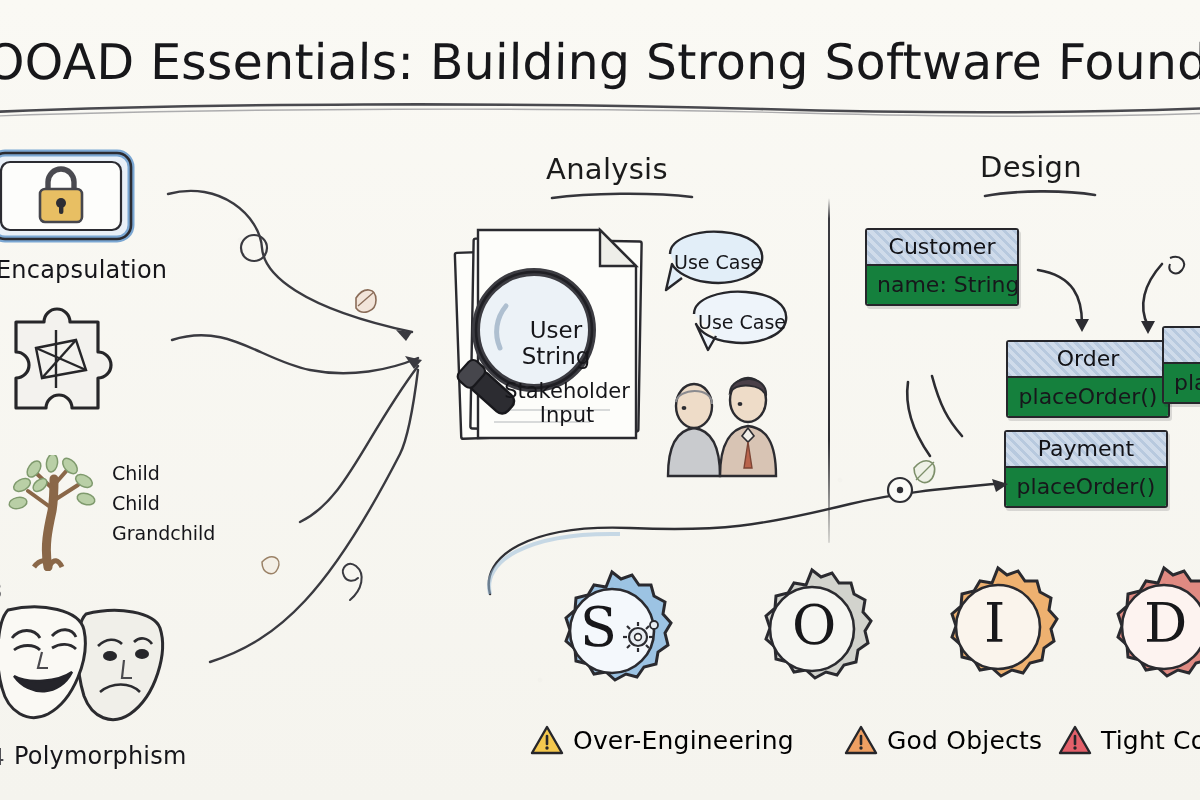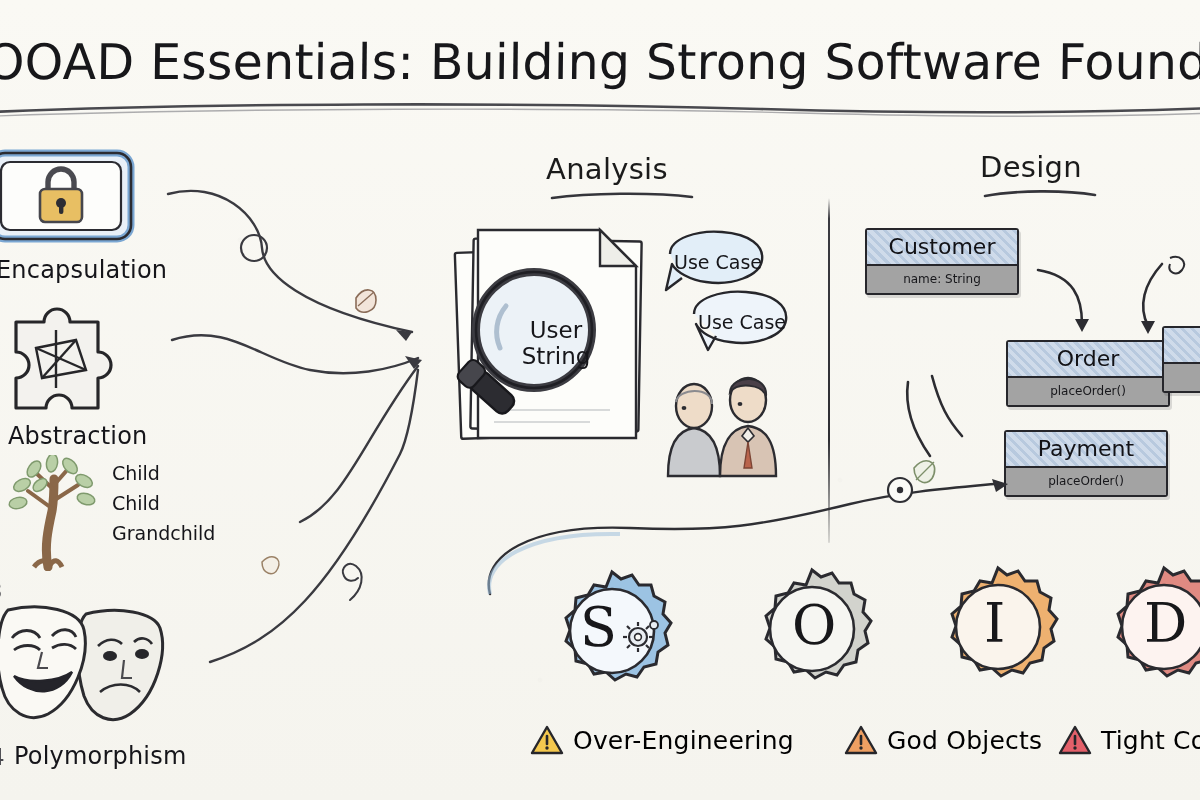--- a/index.html
+++ b/index.html
@@ -99,22 +99,22 @@
   }
   .uml-title{
     text-align:center;font-size:22px;color:#121216;
     padding:4px 10px 5px;border-bottom:2.2px solid #26262b;
     background:
       repeating-linear-gradient(45deg,rgba(90,130,175,.20) 0 3px,rgba(255,255,255,0) 3px 7px),
       #cfdbea;
     white-space:nowrap;
   }
   .uml-attr{
-    text-align:center;font-size:12px;color:#17171b;padding:6px 10px 7px;
-    white-space:nowrap;background:#a3a3a3;
+    text-align:center;font-size:22px;color:#17171b;padding:6px 10px 7px;
+    white-space:nowrap;background:#15803d;
   }
   #class-customer{left:865px;top:228px;width:150px;}
   #class-order{left:1006px;top:340px;width:160px;}
   #class-payment{left:1004px;top:430px;width:160px;}
   #class-extra{left:1162px;top:326px;width:150px;}
 
   
   .solid-badge{
     position:absolute;width:128px;height:128px;
     display:flex;align-items:center;justify-content:center;
@@ -178,21 +178,20 @@
   <svg id="abstraction-icon" class="abs" viewBox="0 0 152 132">
     <path d="M26 34 h28 a13 13 0 1 1 26 0 h28 v30 a13 13 0 1 1 0 26 v30 H82 a13 13 0 1 0 -26 0 H26 V90 a13 13 0 1 0 0 -26 z" fill="#f3f2ee" stroke="#262629" stroke-width="3.2" stroke-linejoin="round"></path>
     <g stroke="#262629" stroke-width="2.4" fill="none">
       <path d="M46 60 L86 52 L96 82 L52 90 Z"></path>
       <path d="M46 60 L96 82"></path>
       <path d="M86 52 L52 90"></path>
       <path d="M66 42 L66 100"></path>
     </g>
   </svg>
   <div class="pillar-num" style="left:-14px;top:424px;">2</div>
-  <div class="pillar-label" style="left:8px;top:422px;">Abstraction</div>
 
   <svg id="inheritance-icon" class="abs" viewBox="0 0 104 116">
     <path d="M44 112 C 40 92, 44 74, 48 56 C 50 44, 50 32, 50 24" stroke="#8a6748" stroke-width="9" fill="none" stroke-linecap="round"></path>
     <path d="M30 112 C 36 104, 42 104, 48 110" stroke="#8a6748" stroke-width="5" fill="none"></path>
     <path d="M58 112 C 54 104, 50 104, 46 110" stroke="#8a6748" stroke-width="5" fill="none"></path>
     <g stroke="#8a6748" stroke-width="4" fill="none" stroke-linecap="round">
       <path d="M49 54 L24 36"></path>
         <path d="M49 46 L74 30"></path>
       <path d="M49 34 L32 18"></path>
         <path d="M50 30 L64 14"></path>
@@ -277,20 +276,24 @@
     <circle cx="84" cy="108" r="58" fill="none" stroke="#1f1f24" stroke-width="2.6"></circle>
     <path d="M56 84 C 46 96, 44 112, 50 126" stroke="#aebfd0" stroke-width="5" fill="none" stroke-linecap="round"></path>
     <g transform="rotate(42 40 170)">
       <rect x="18" y="158" width="48" height="22" rx="8" fill="#2c2c31" stroke="#18181c" stroke-width="2.4"></rect>
       <rect x="4" y="156" width="20" height="26" rx="6" fill="#46464c" stroke="#18181c" stroke-width="2.2"></rect>
     </g>
   </svg>
   <div id="user-needs-text" class="doc-text">
     <span>User</span><br>
     <span>String</span>
+  </div>
+  <div id="stakeholder-text" class="doc-text">
+    <span>Stakeholder</span><br>
+    <span>Input</span>
   </div>
 
   <svg class="abs" style="left:660px;top:228px;width:150px;height:130px;" viewBox="0 0 150 130">
     <path d="M10 26 C 10 10, 38 2, 62 4 C 90 6, 104 18, 102 32 C 100 48, 72 58, 46 54 C 30 52, 16 44, 12 36 L 6 62 L 22 50" fill="#e2eef8" stroke="#26262b" stroke-width="2.4" stroke-linejoin="round"></path>
     <path d="M34 86 C 34 70, 62 62, 86 64 C 114 66, 128 78, 126 92 C 124 108, 96 118, 70 114 C 52 112, 40 104, 36 96 L 48 122 L 56 108" fill="#eef4fa" stroke="#26262b" stroke-width="2.4" stroke-linejoin="round"></path>
   </svg>
   <div id="use-case-1" class="bubble">Use Case</div>
   <div id="use-case-2" class="bubble">Use Case</div>
 
   <svg id="stakeholder-people" class="abs" viewBox="0 0 120 120">

